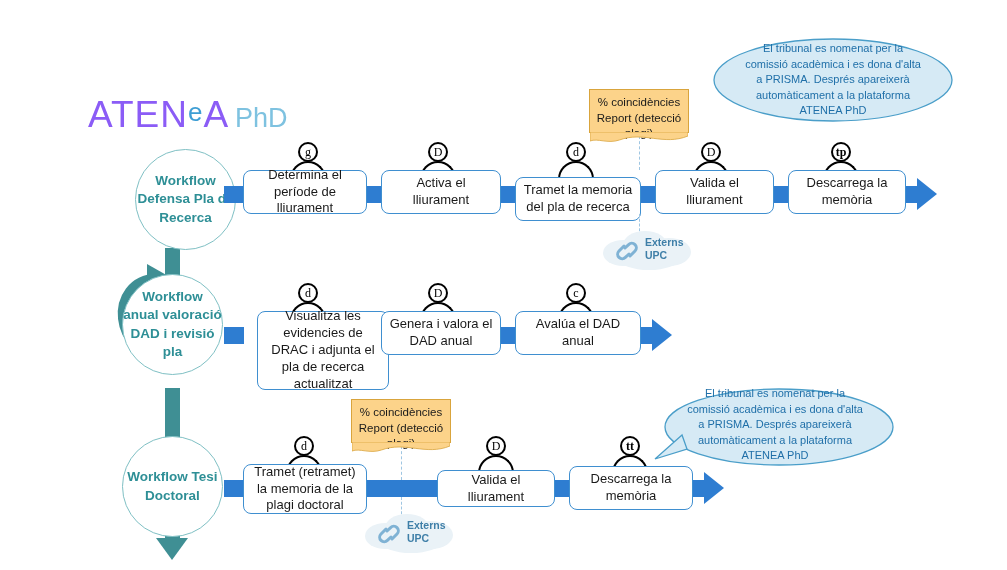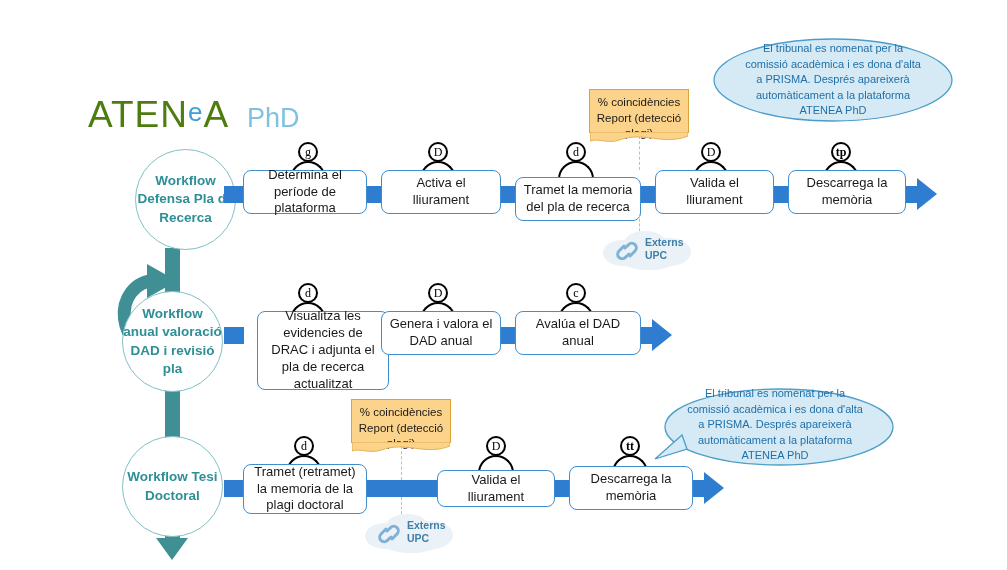--- a/index.html
+++ b/index.html
@@ -8,23 +8,23 @@
     background:#ffffff;
     font-family:"Liberation Sans", sans-serif;
     position:relative;
     overflow:hidden;
   }
   #stage{position:absolute;left:0;top:0;width:1007px;height:570px;}
 
   
   .logo{position:absolute;left:88px;top:94px;white-space:nowrap;
         color:#4aa3d4;font-weight:300;letter-spacing:1px;}
-  .logo .big{font-size:37px;color:#4d7c0f;}
+  .logo .big{font-size:37px;color:#8b5cf6;}
   .logo .sup{font-size:26px;vertical-align:super;color:#3e9ed4;}
-  .logo .phd{font-size:27px;color:#7ec2e0;margin-left:18px;letter-spacing:0px;}
+  .logo .phd{font-size:27px;color:#7ec2e0;margin-left:6px;letter-spacing:0px;}
 
   
   .spine{position:absolute;background:#3f8f94;}
   .spine-arrow{position:absolute;width:0;height:0;border-left:16px solid transparent;
                border-right:16px solid transparent;border-top:22px solid #3f8f94;}
 
   
   .wf-circle{position:absolute;border:1.6px solid #7fc0c4;border-radius:50%;
              background:#ffffff;display:flex;align-items:center;justify-content:center;
              text-align:center;color:#2e8f96;font-weight:bold;font-size:13.5px;
@@ -96,42 +96,42 @@
 
   <svg width="120" height="120" style="position:absolute;left:95px;top:250px;">
     <path d="M 72 105 C 20 105 14 32 62 30" fill="none" stroke="#3f8f94" stroke-width="13"></path>
     <polygon points="52,14 82,31 52,48" fill="#3f8f94"></polygon>
   </svg>
 
   <div class="wf-circle" style="left:122px;top:149px;width:101px;height:101px;margin-left:13px;">
     <span>Workflow Defensa Pla de Recerca</span>
   </div>
 
-  <div class="wf-circle" style="left:122px;top:291px;width:101px;height:101px;">
+  <div class="wf-circle" style="left:122px;top:274px;width:101px;height:101px;">
     <span>Workflow anual valoració DAD i revisió pla</span>
   </div>
 
   <div class="wf-circle" style="left:122px;top:436px;width:101px;height:101px;">
     <span>Workflow Tesi Doctoral</span>
   </div>
 
   <div class="stub" style="left:224px;top:186px;width:20px;height:17px;"></div>
   <div class="stub" style="left:366px;top:186px;width:16px;height:17px;"></div>
   <div class="stub" style="left:500px;top:186px;width:16px;height:17px;"></div>
   <div class="stub" style="left:640px;top:186px;width:16px;height:17px;"></div>
   <div class="stub" style="left:773px;top:186px;width:16px;height:17px;"></div>
   <div class="stub" style="left:905px;top:186px;width:14px;height:17px;"></div>
   <div class="flow-arrow" style="left:917px;top:178px;"></div>
 
   <div class="actor" style="left:285px;top:142px;">
     <div class="head">g</div>
     <div class="body"></div>
   </div>
   <div class="pbox" style="left:243px;top:170px;width:124px;height:44px;">
-    <span>Determina el període de plataforma</span>
+    <span>Determina el període de lliurament</span>
   </div>
 
   <div class="actor" style="left:415px;top:142px;">
     <div class="head">D</div>
     <div class="body"></div>
   </div>
   <div class="pbox" style="left:381px;top:170px;width:120px;height:44px;">
     <span>Activa el lliurament</span>
   </div>
 

